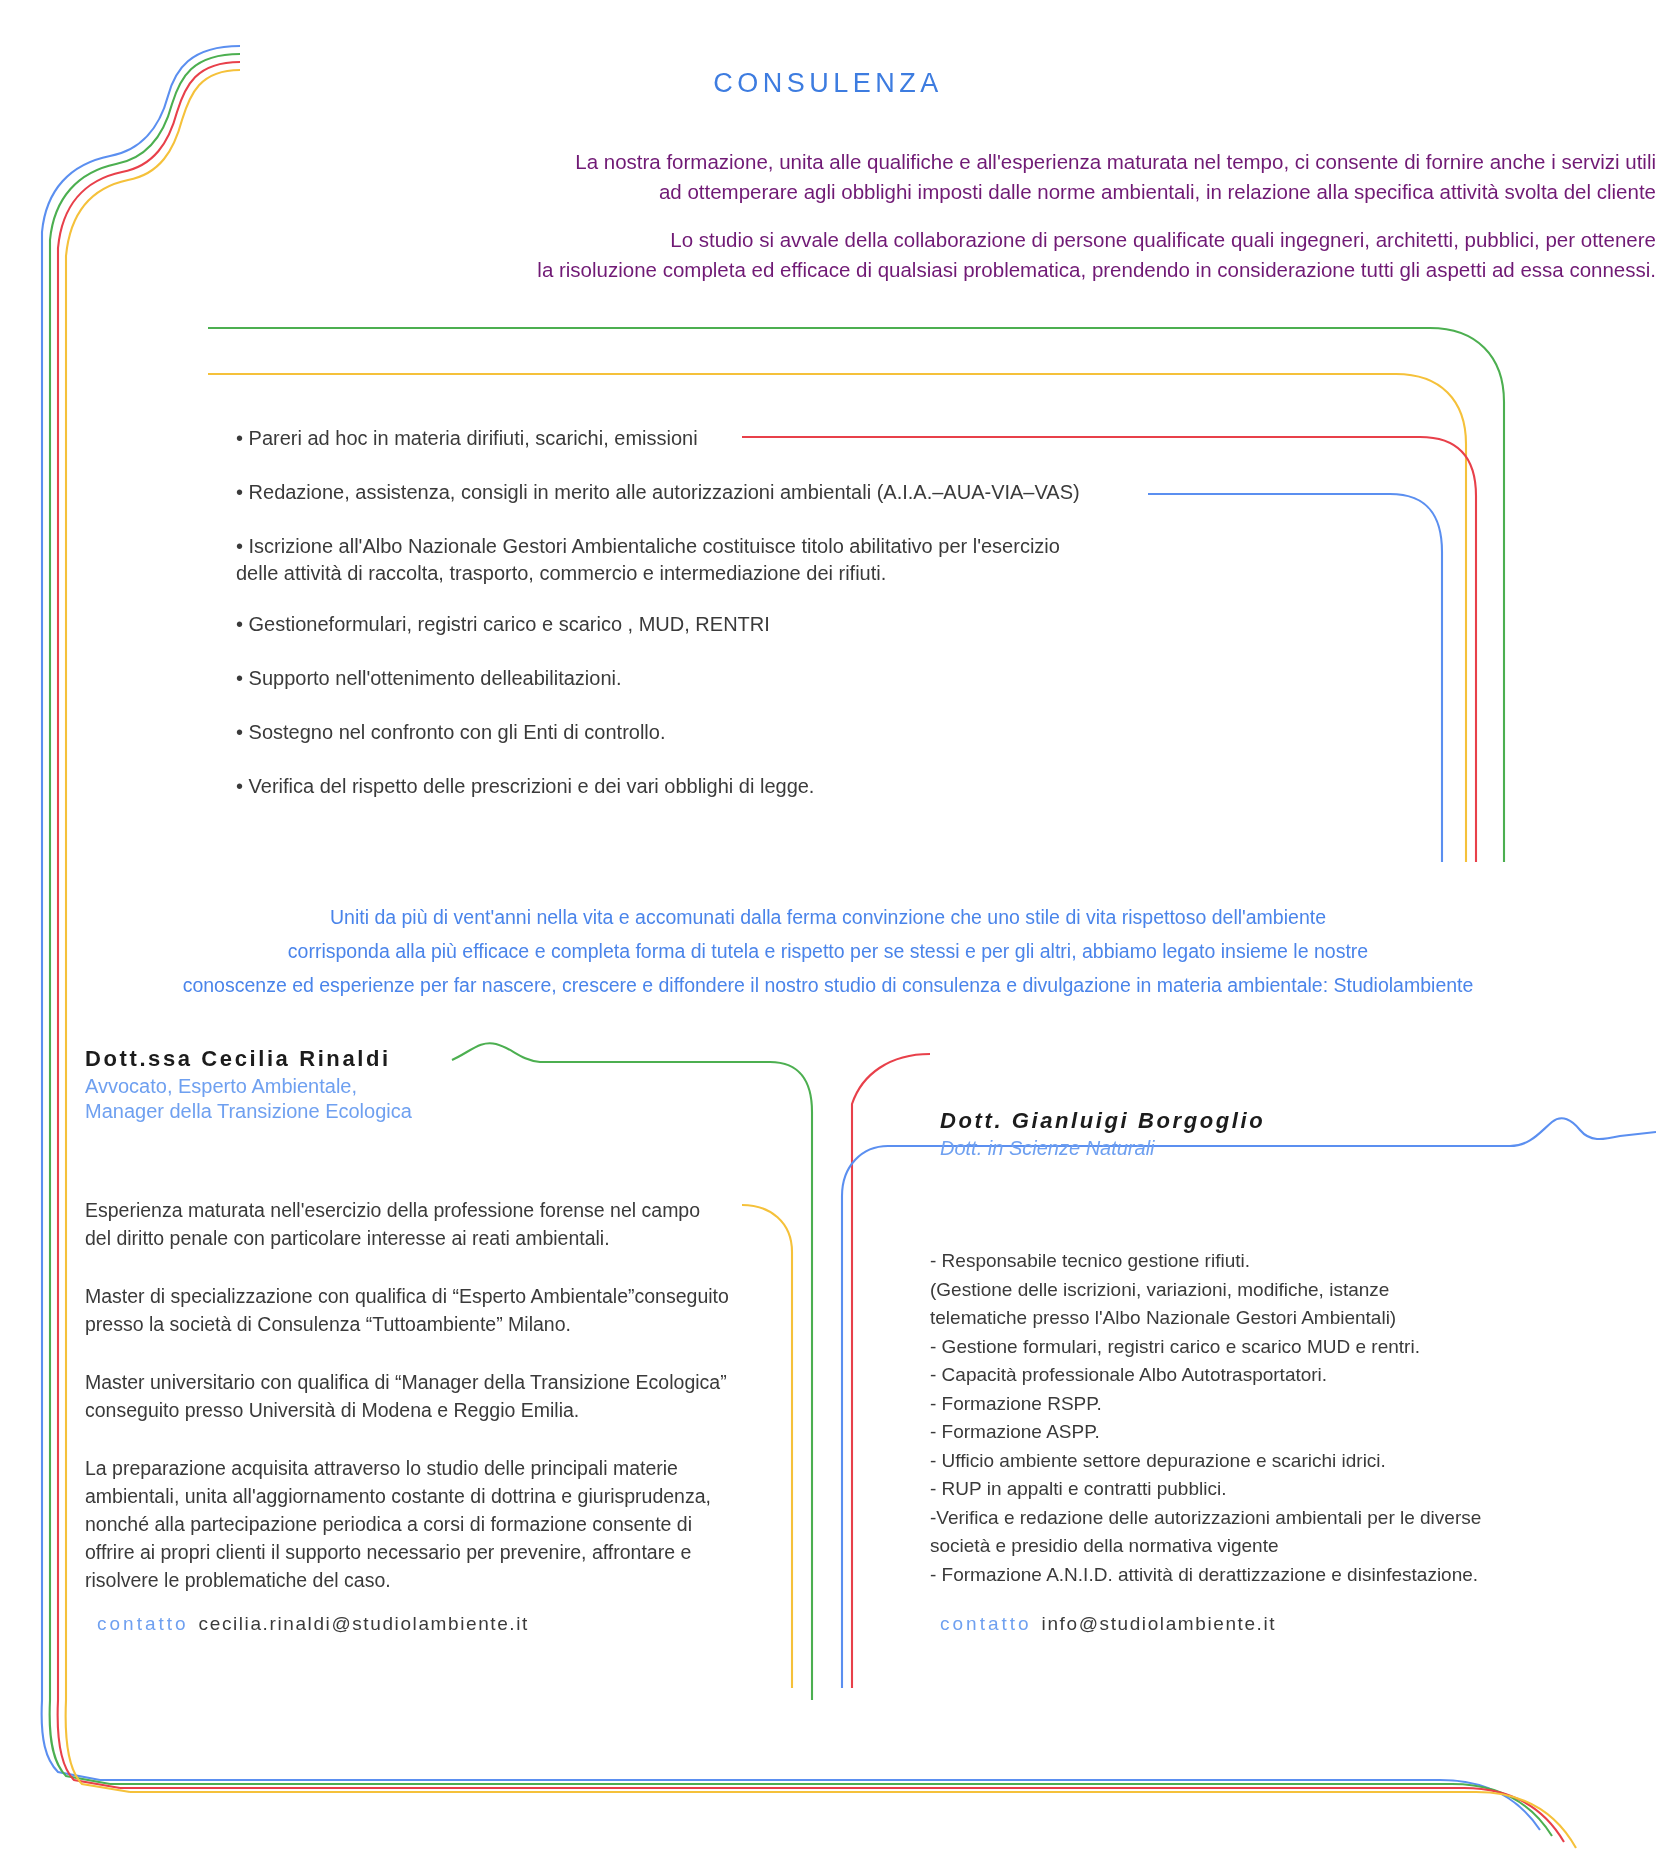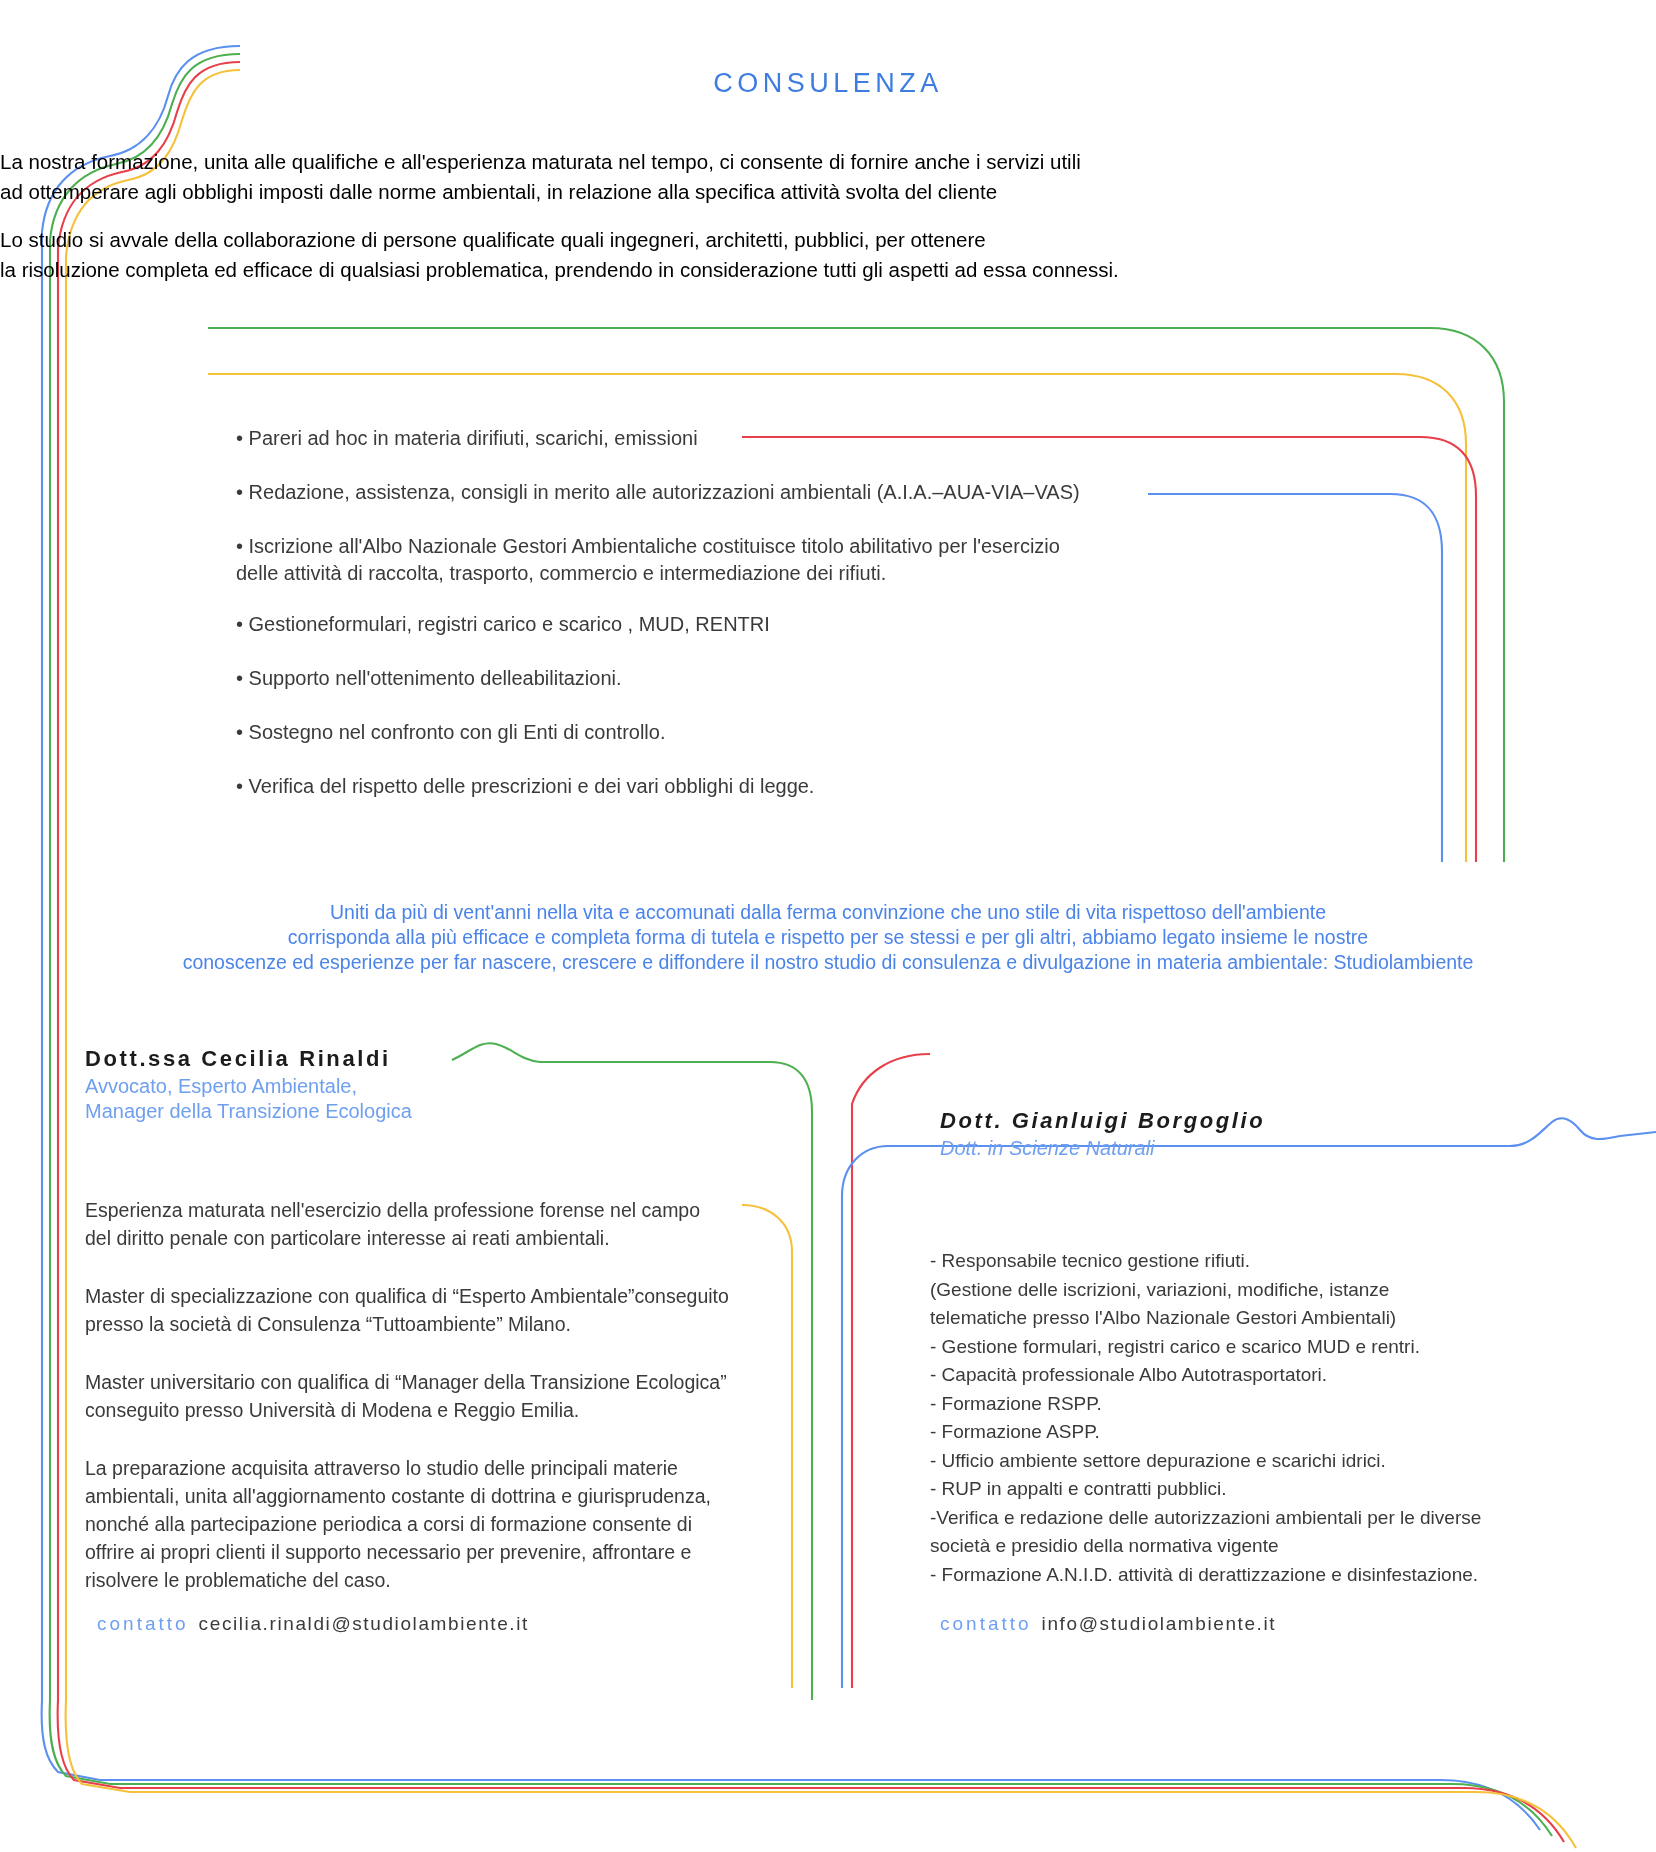--- a/index.html
+++ b/index.html
@@ -40,22 +40,22 @@
     color: #3d7ce0;
     font-size: 27px;
     letter-spacing: 4.5px;
     font-weight: 400;
   }
 
   .intro-block {
     position: absolute;
     left: 0;
     width: 1656px;
-    text-align: left;
-    color: #000000;
+    text-align: right;
+    color: #701a75;
     font-size: 20.5px;
     line-height: 30px;
   }
   .intro-1 { top: 147px; }
   .intro-2 { top: 225px; }
 
   .bullets {
     position: absolute;
     left: 221px;
     top: 425px;
@@ -72,21 +72,21 @@
   .bullet-item.tight { margin-bottom: 24px; }
 
   .manifesto {
     position: absolute;
     left: 0;
     top: 900px;
     width: 1656px;
     text-align: center;
     color: #4a84ea;
     font-size: 19.5px;
-    line-height: 25px;
+    line-height: 34px;
   }
 
   .person {
     position: absolute;
   }
   .person-left { left: 85px; top: 1018px; width: 680px; margin-top: 28px; }
   .person-right { left: 940px; top: 1108px; width: 700px; font-style: italic; }
 
   .person-name {
     color: #1c1c1c;

